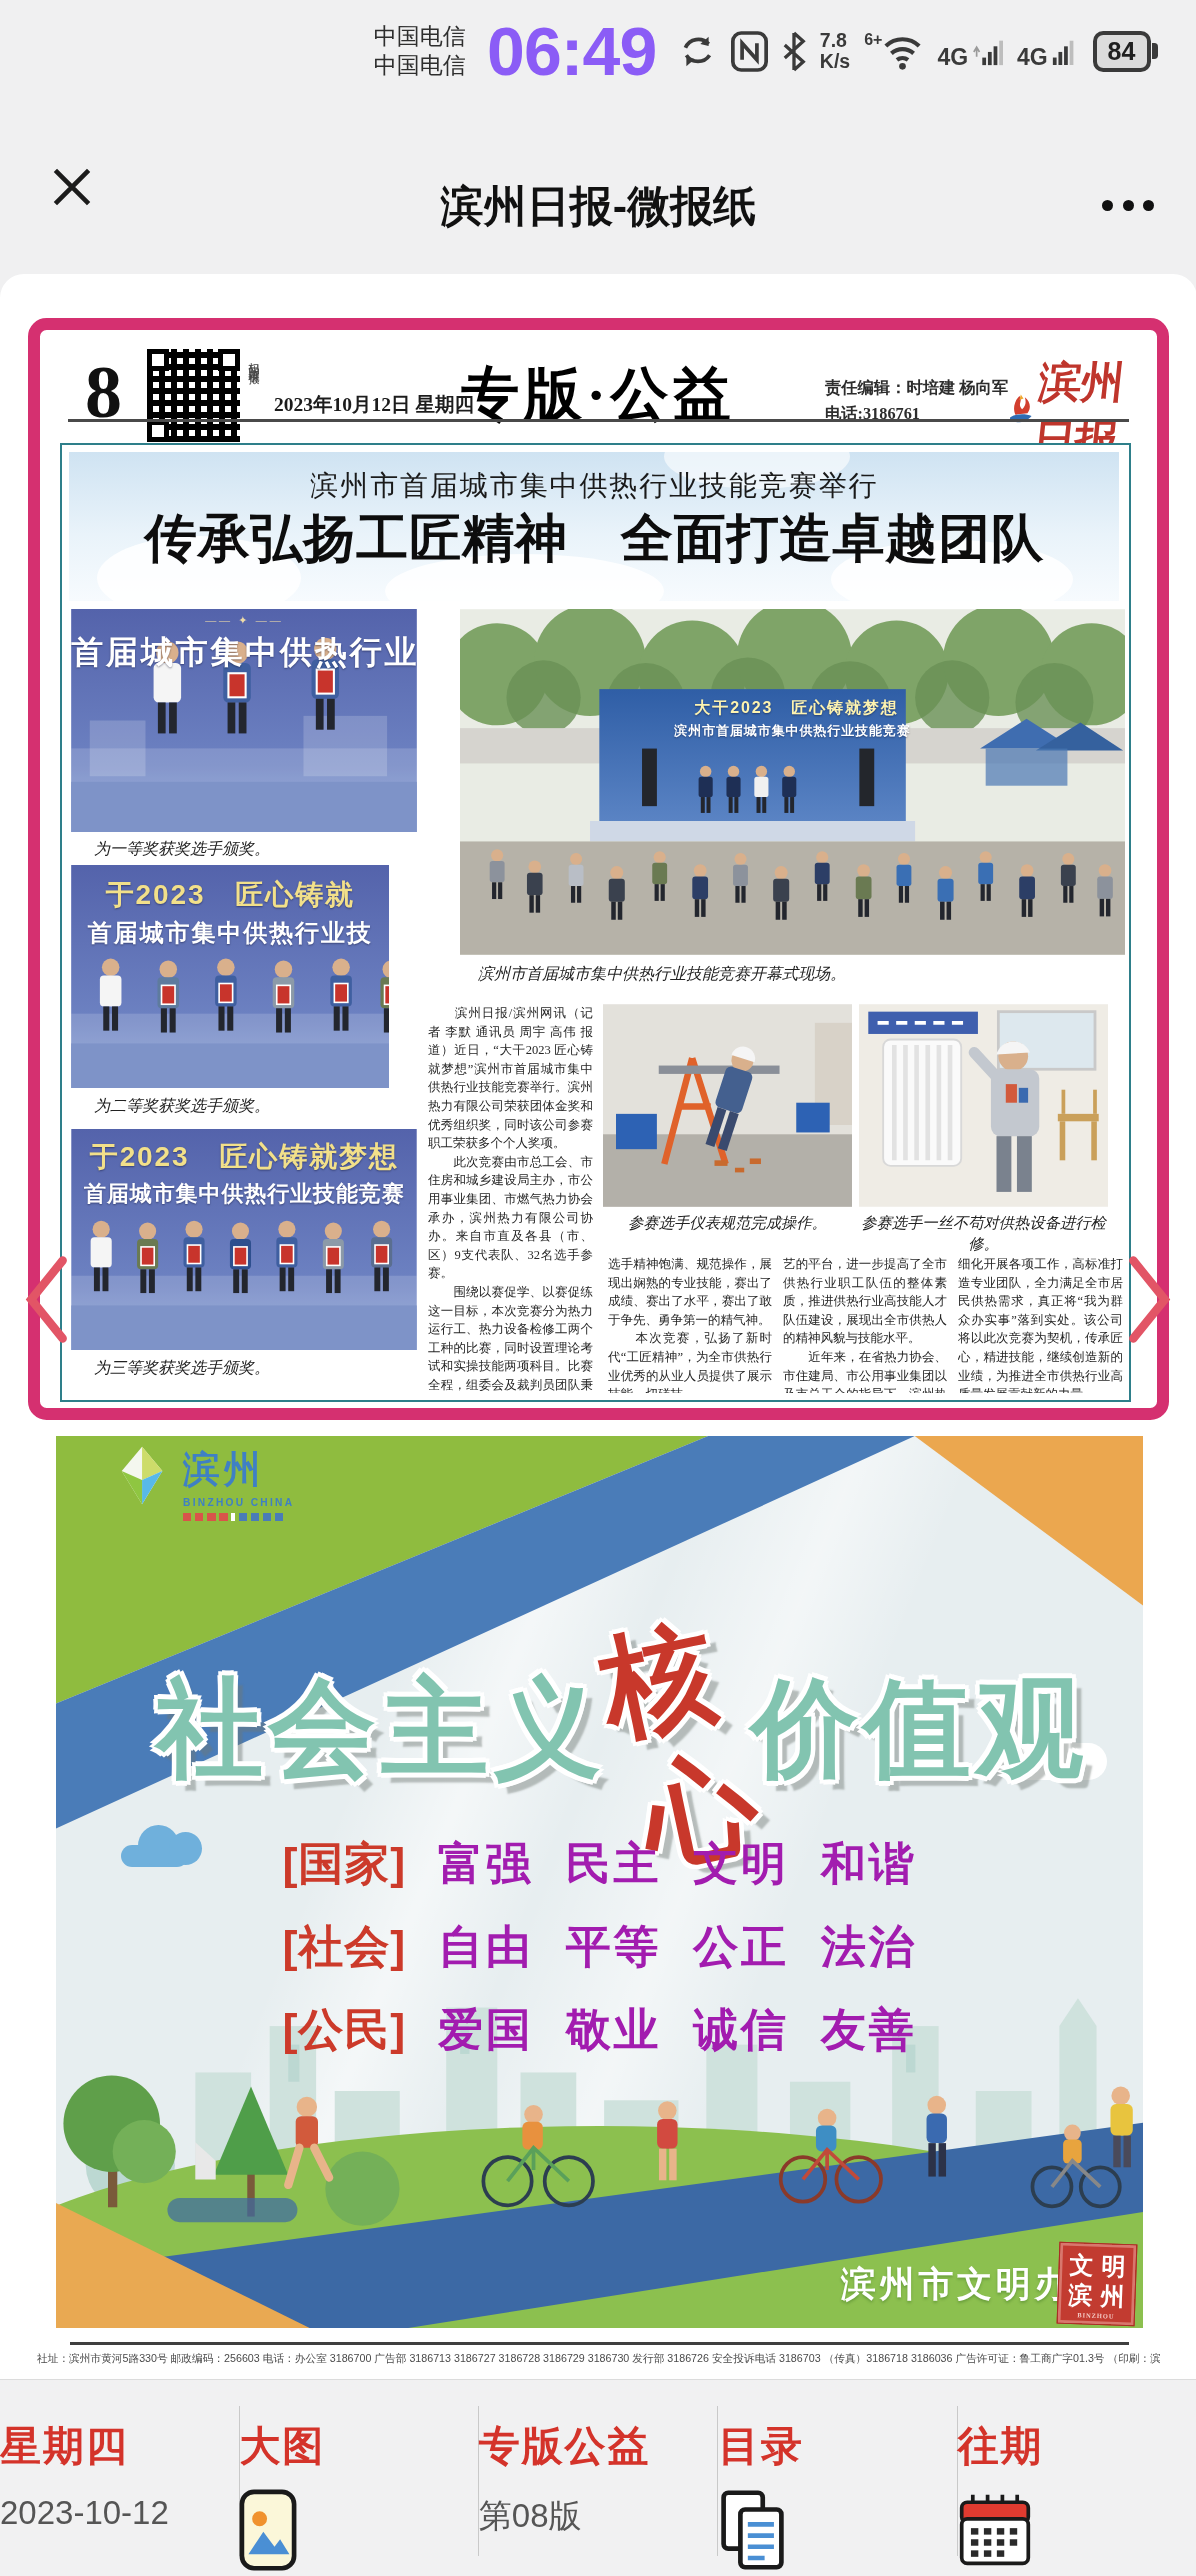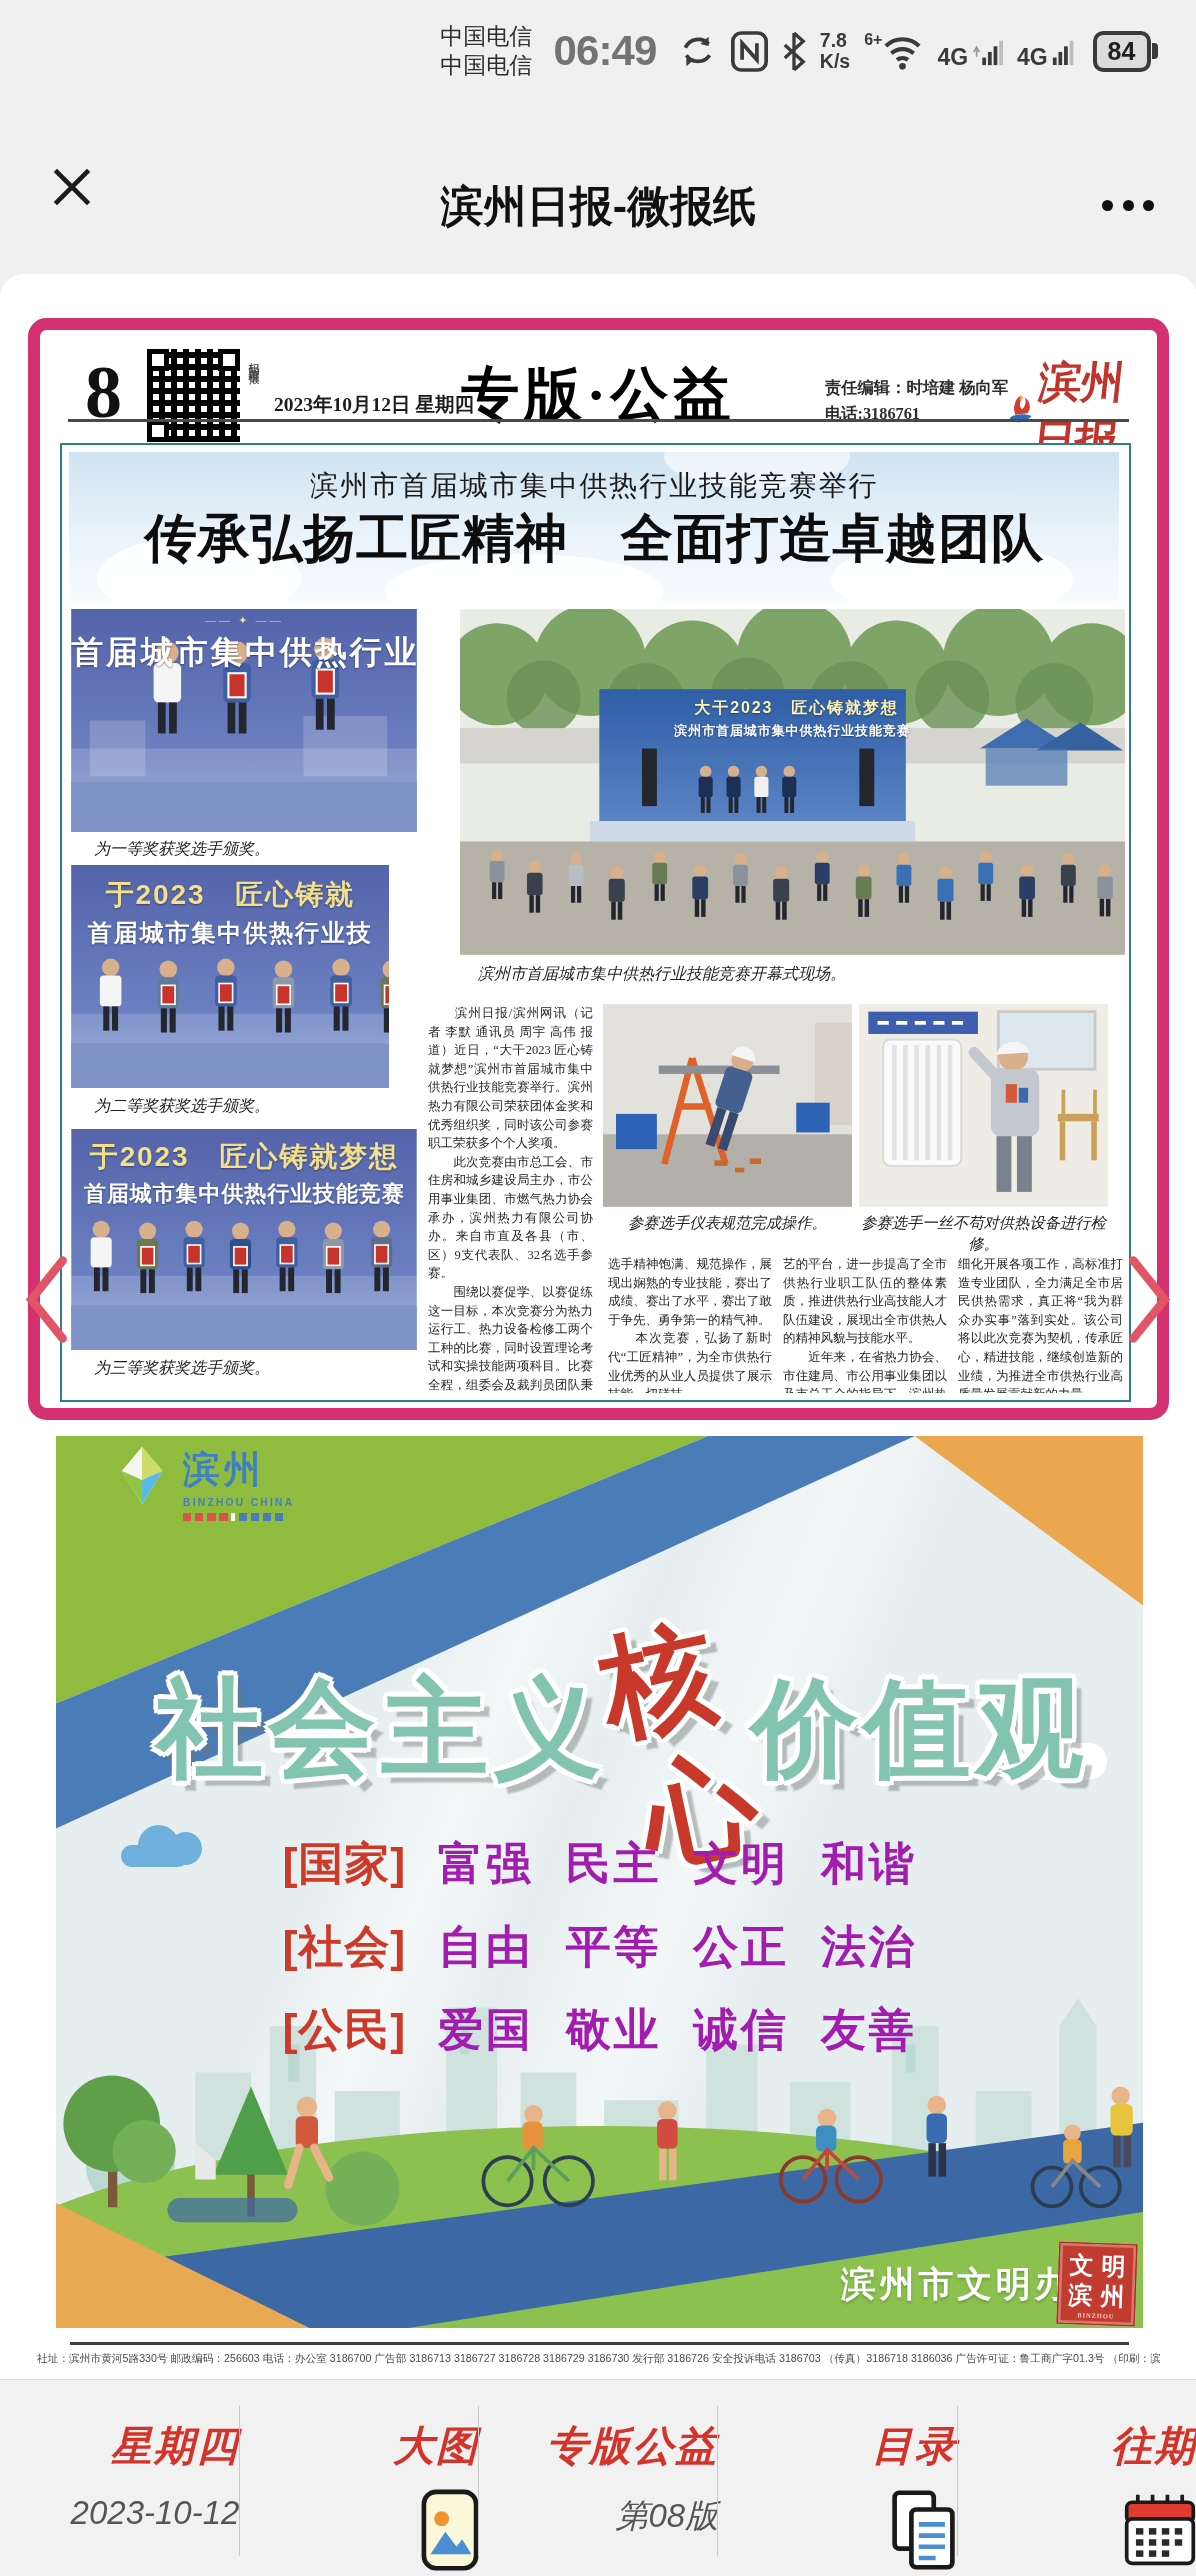--- a/index.html
+++ b/index.html
@@ -4,21 +4,21 @@
 <style>
   * { margin:0; padding:0; box-sizing:border-box; }
   html,body { background:#888; }
   body { font-family:"Liberation Sans",sans-serif; }
   .screen { position:relative; width:1197px; height:2576px; background:#f0f0f1; overflow:hidden; margin:0 auto; }
 
   
   .status-bar { position:absolute; top:0; left:0; width:1197px; height:102px;
     display:flex; align-items:center; justify-content:flex-end; padding-right:39px; gap:14px; color:#3a3a3a; }
   .carrier { display:flex; flex-direction:column; font-size:23px; line-height:29px; color:#2e2e2e; font-weight:500; }
-  .sb-time { font-size:42px; font-weight:bold; letter-spacing:-0.9px; color:#737373; margin:0 7.4px; }
+  .sb-time { font-size:68px; font-weight:bold; letter-spacing:-0.9px; color:#8b5cf6; margin:0 7.4px; }
   .sb-icon { display:flex; align-items:center; }
   .speed { display:flex; flex-direction:column; align-items:flex-start; font-size:19.5px; line-height:21.4px; font-weight:bold; color:#3a3a3a; }
   .wifi-wrap { display:flex; align-items:flex-start; }
   .wifi-badge { font-size:16px; font-weight:bold; margin-right:-1.9px; margin-top:-1.9px; }
   .sim { display:flex; align-items:flex-end; gap:2.8px; }
   .sim-4g { font-size:23px; font-weight:bold; line-height:18.6px; }
   .battery { display:flex; align-items:center; }
   .batt-body { width:58px; height:41px; border:4.6px solid #3a3a3a; border-radius:10.2px; background:#dcdcdc;
     display:flex; align-items:center; justify-content:center; font-size:25px; font-weight:bold; color:#1f1f1f; }
   .batt-tip { width:5.6px; height:16.7px; background:#3a3a3a; border-radius:0 3.7px 3.7px 0; margin-left:1.9px; }
@@ -106,21 +106,21 @@
     border:1.9px solid #a72e25; box-shadow:inset 0 0 0 2.8px #d8776d; display:flex; flex-wrap:wrap; align-content:center; justify-content:center; padding-top:3.7px; }
   .po-seal span { width:32px; text-align:center; font-size:24px; font-weight:bold; color:#fff; line-height:30px; font-family:"Liberation Serif",serif; }
   .po-seal .seal-sub { width:100%; font-size:6.5px; color:#f3c9c4; text-align:center; line-height:9.3px; letter-spacing:0.9px; }
 
   
   .foot-rule { position:absolute; left:70px; top:2342px; width:1059px; height:2.8px; background:#3f3f3f; }
   .foot-line { position:absolute; left:37px; top:2352px; width:1123px; font-size:10.7px; color:#4a4a4a; white-space:nowrap; overflow:hidden; }
 
   
   .toolbar { position:absolute; left:0; top:2379px; width:1197px; height:197px; background:#f1f1f2; border-top:0.9px solid #dcdcdc; display:flex; }
-  .tb-col { position:relative; flex:1; display:flex; flex-direction:column; align-items:flex-end;font-style:italic; }
+  .tb-col { position:relative; flex:1; display:flex; flex-direction:column; align-items:flex-start; }
   .tb-col .sep { position:absolute; right:0; top:26px; bottom:20.4px; width:0.9px; background:#c9c9c9; }
   .tb-label { margin-top:39px; font-size:41px; font-weight:bold; color:#d4332a; letter-spacing:1.9px; }
   .tb-sub { margin-top:20.4px; font-size:33px; color:#555; }
   .tb-iconwrap { margin-top:11px; display:flex; align-items:center; justify-content:center; height:89px; }
 </style>
 </head>
 <body>
 
 <div class="screen">
 

